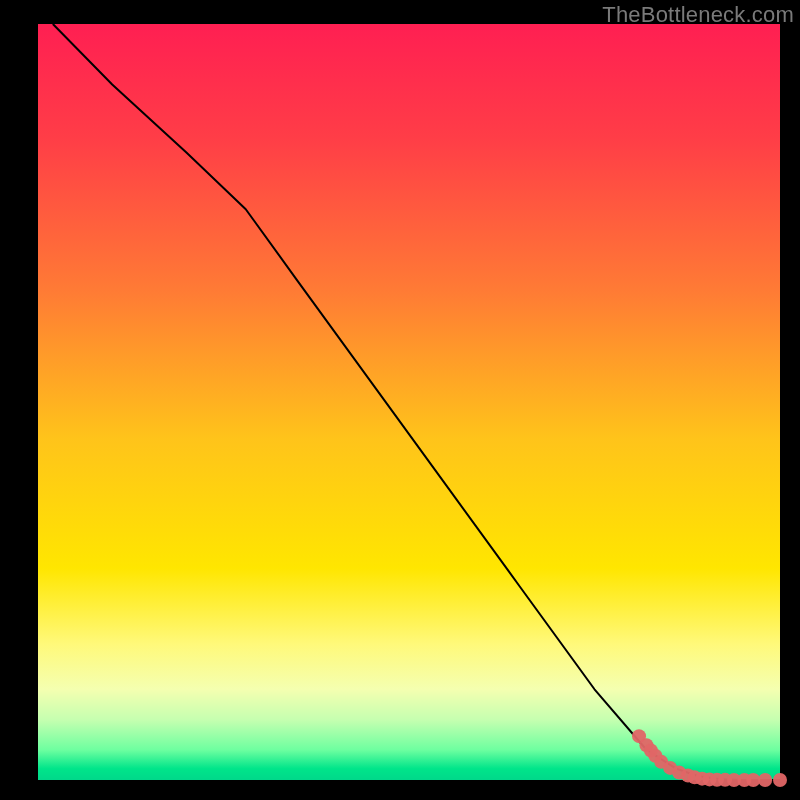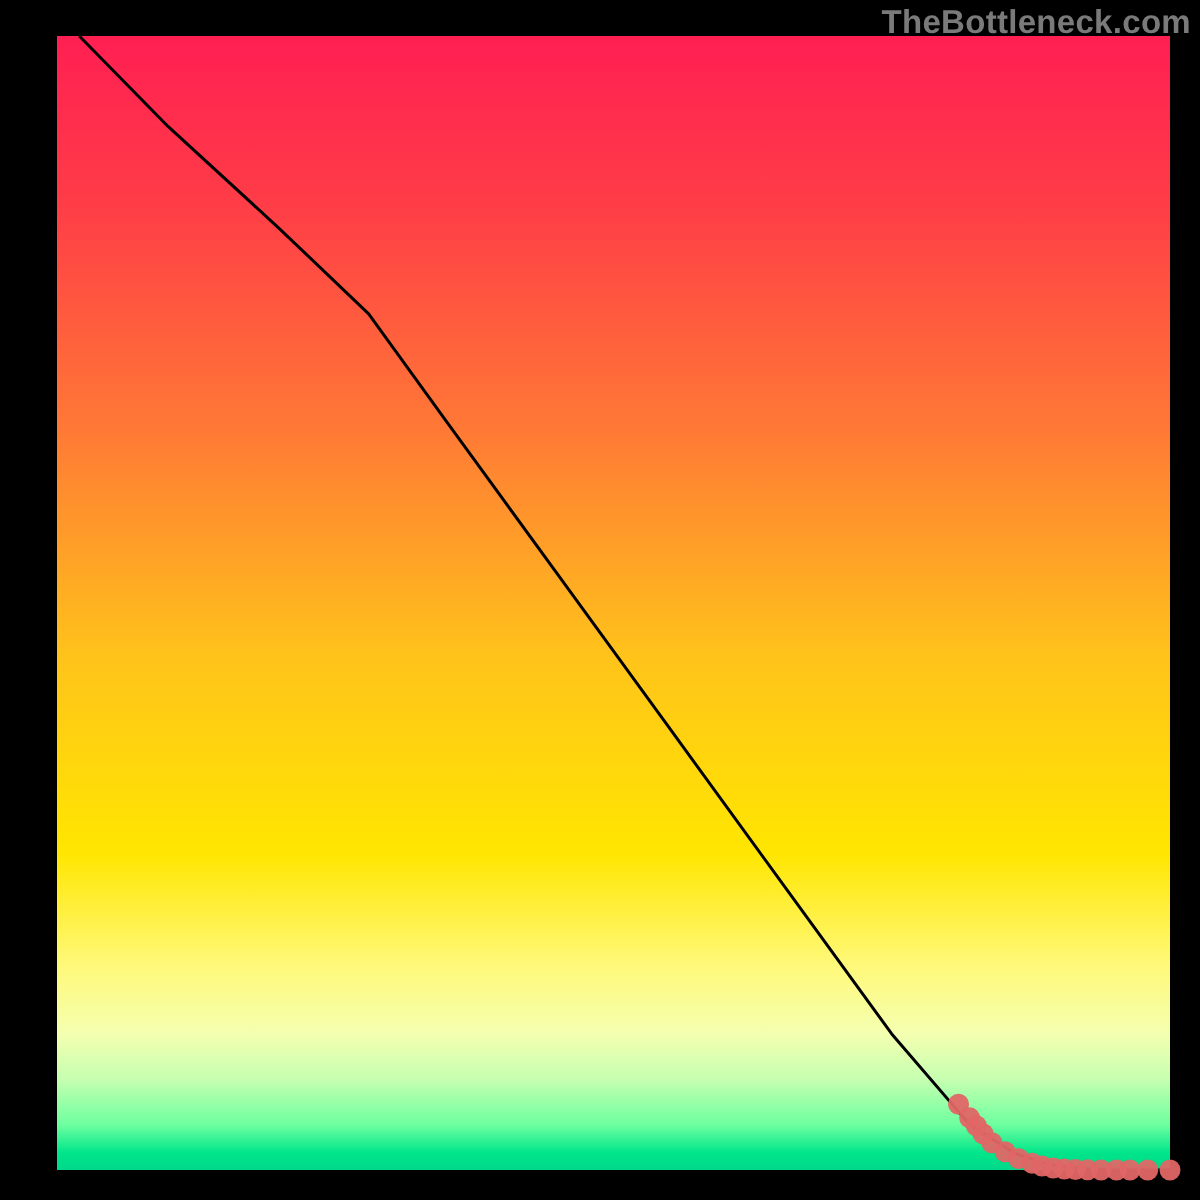--- a/index.html
+++ b/index.html
@@ -17,21 +17,21 @@
     left: 0;
     width: 800px;
     height: 800px;
   }
   .watermark {
     position: absolute;
     top: 2px;
     right: 6px;
     color: #7a7a7a;
     font-size: 22px;
-    font-weight: 700;
+    font-weight: 400;
     z-index: 5;
     letter-spacing: 0.2px;
   }
   svg { display: block; }
 </style>
 </head>
 <body>
 
 <div class="chart-container">
   <svg id="chart-svg" width="800" height="800" viewBox="0 0 800 800">

